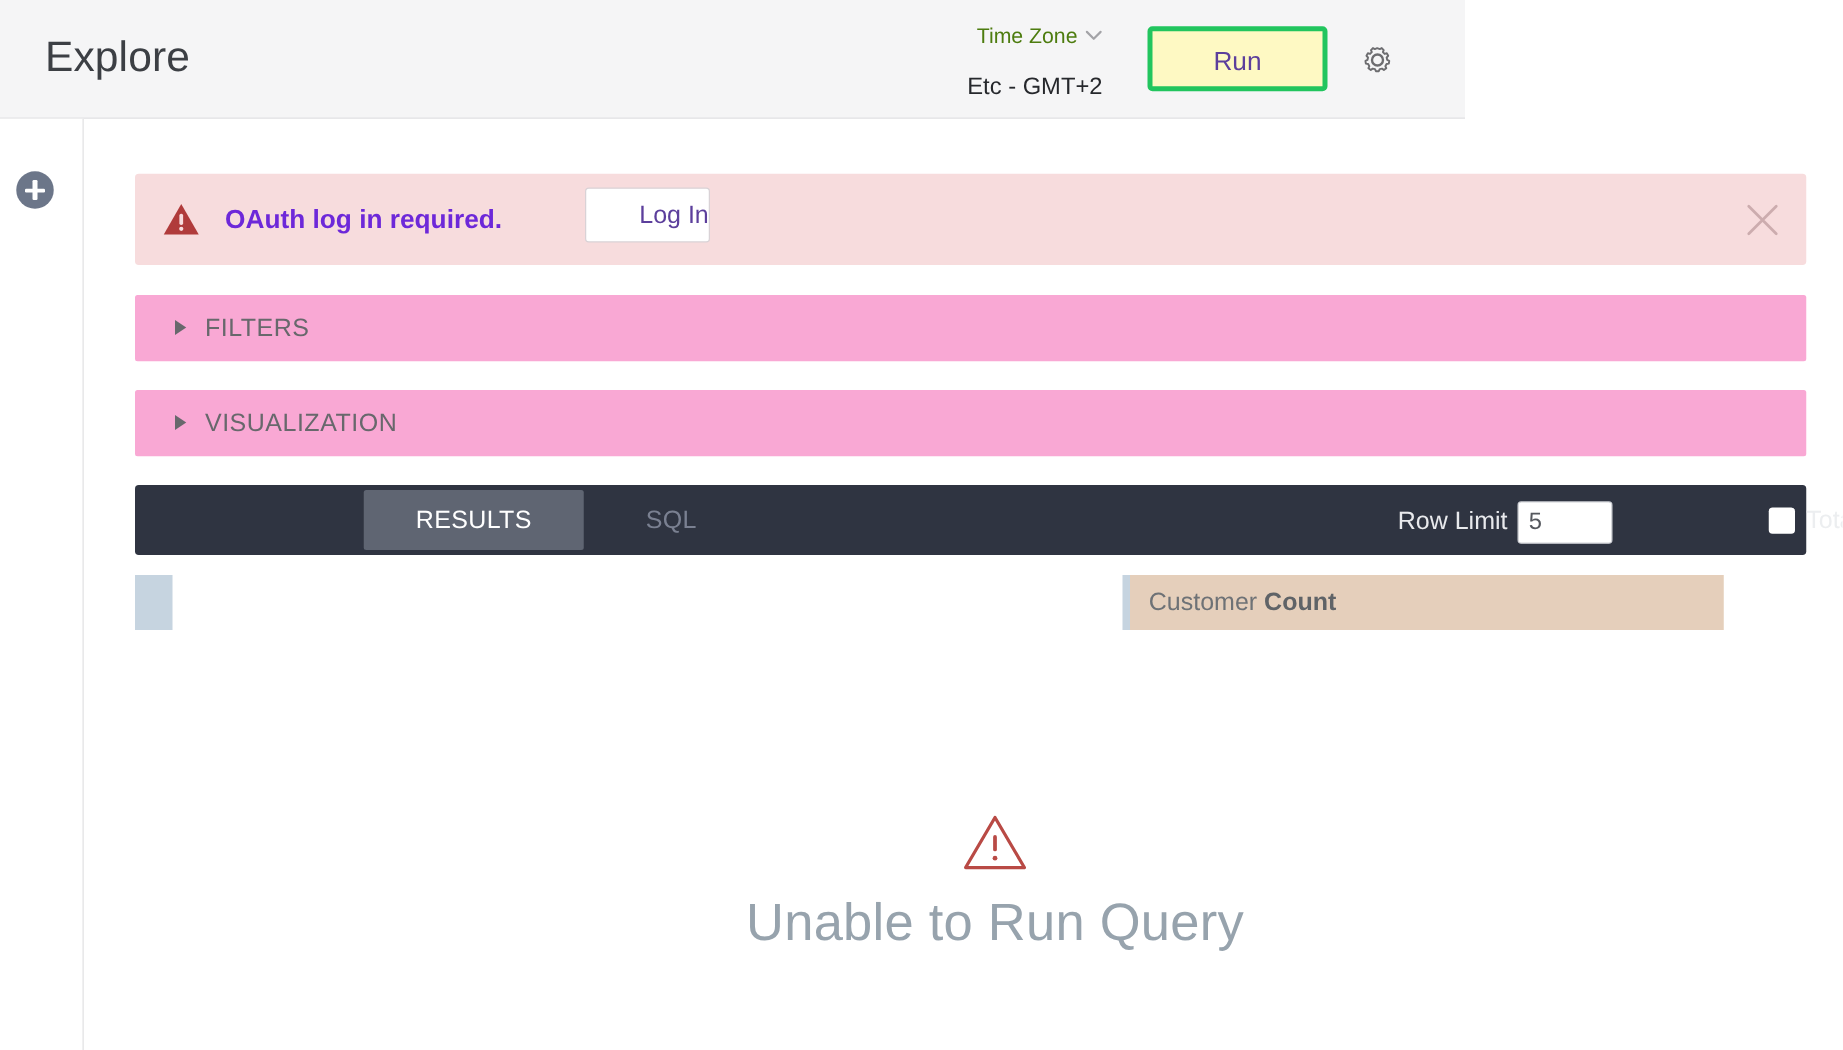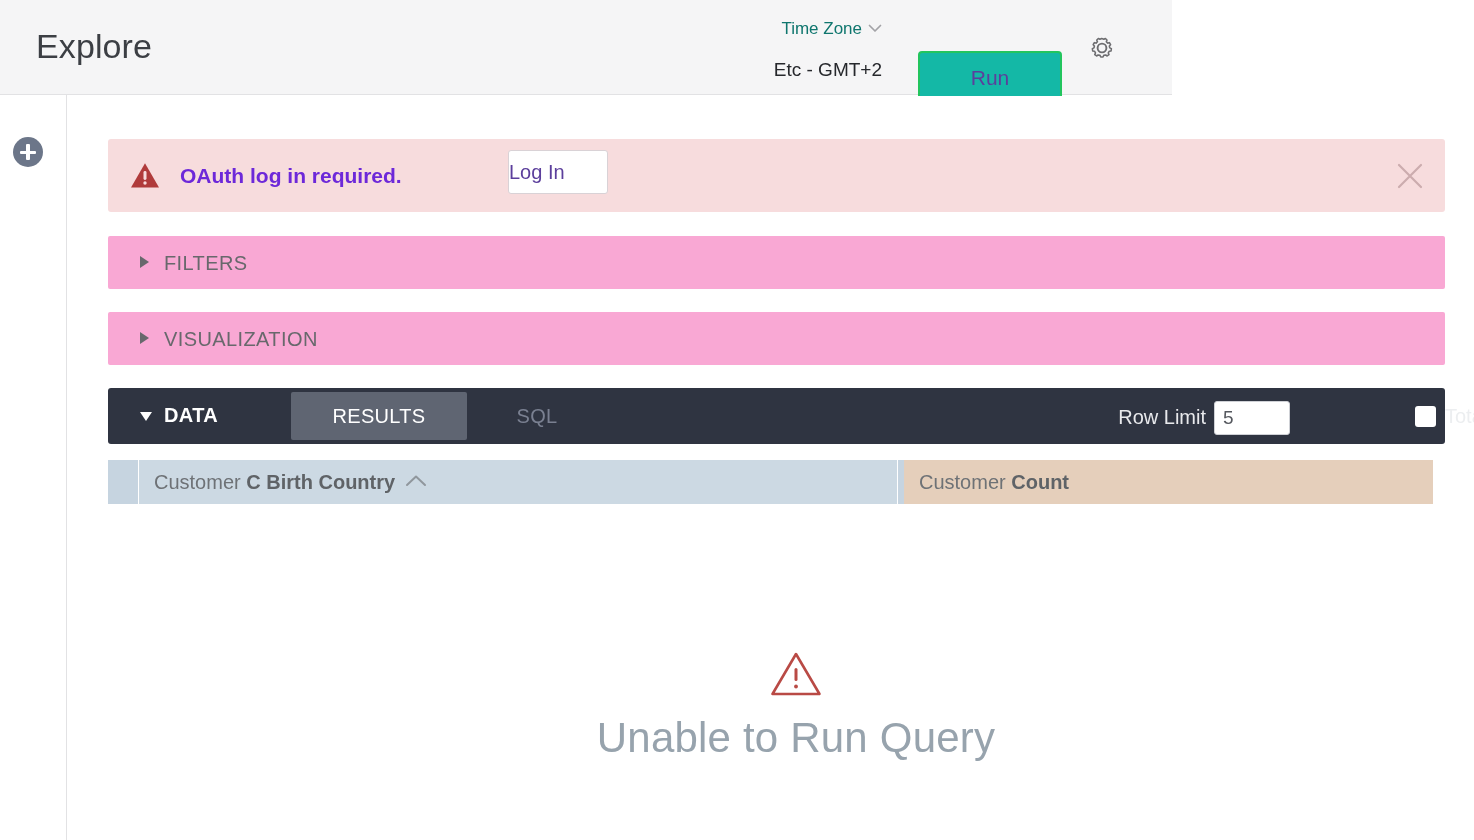--- a/index.html
+++ b/index.html
@@ -37,21 +37,21 @@
   
   #timezone-control {
     position: absolute;
     right: 290px; top: 18px;
     width: 150px;
     text-align: right;
     cursor: pointer;
   }
   #timezone-label-row {
     font-size: 17px;
-    color: #0f766e;
+    color: #4d7c0f;
     line-height: 22px;
     white-space: nowrap;
   }
   #timezone-chevron {
     display: inline-block;
     margin-left: 6px;
     position: relative;
     top: -1px;
   }
   #timezone-value {
@@ -60,31 +60,30 @@
     line-height: 25px;
     white-space: nowrap;
     margin-top: 17px;
   }
 
   
   #run-button {
     position: absolute;
     right: 110px; top: 21px;
     width: 144px; height: 52px;
-    background: #14b8a6;
-    border: 2px solid #22c55e;
+    background: #fef9c3;
+    border: 4px solid #22c55e;
     border-radius: 4px;
     color: #5c3f9c;
     font-size: 21px;
     font-family: "Liberation Sans", sans-serif;
     cursor: pointer;
     padding: 0;
     line-height: 50px;
     text-align: center;
-    margin-top: 30px;
   }
 
   
   #settings-button {
     position: absolute;
     right: 52px; top: 30px;
     width: 36px; height: 36px;
     cursor: pointer;
     background: none;
     border: none;
@@ -162,22 +161,21 @@
     width: 100px; height: 44px;
     background: #ffffff;
     border: 1px solid #d9d2d6;
     border-radius: 3px;
     color: #5c3f9c;
     font-size: 20px;
     font-family: "Liberation Sans", sans-serif;
     cursor: pointer;
     padding: 0;
     line-height: 42px;
-    text-align: left;
-    margin-left: 40px;
+    text-align: right;
   }
   #alert-close-button {
     position: absolute;
     right: 20px; top: 22px;
     width: 30px; height: 30px;
     cursor: pointer;
     background: none;
     border: none;
     padding: 0;
   }
@@ -364,21 +362,21 @@
   }
   #measure-divider {
     position: absolute;
     left: 790px; top: 0;
     width: 6px; height: 44px;
     background: #c6d4e0;
   }
   #measure-header-cell {
     position: absolute;
     left: 796px; top: 0;
-    width: 529px; height: 44px;
+    width: 475px; height: 44px;
     background: #e5cfbb;
     cursor: pointer;
   }
   #measure-header-text {
     position: absolute;
     left: 15px; top: 9px;
     font-size: 20px;
     color: #6e7276;
     line-height: 27px;
     white-space: nowrap;
@@ -463,24 +461,20 @@
     <span class="section-caret"></span>
     <span class="section-title">FILTERS</span>
   </div>
 
   <div id="visualization-section" class="section-bar">
     <span class="section-caret"></span>
     <span class="section-title">VISUALIZATION</span>
   </div>
 
   <div id="data-tabbar">
-    <div id="data-tab">
-      <span id="data-caret"></span>
-      <span id="data-tab-label">DATA</span>
-    </div>
     <div id="sql-tab">
       <span id="sql-tab-label">SQL</span>
     </div>
     <div id="results-tab">
       <span id="results-tab-label">RESULTS</span>
     </div>
 
     <div id="row-limit-group">
       <span id="row-limit-label">Row Limit</span>
       <input id="row-limit-input" type="text" value="5" style="">
@@ -488,25 +482,20 @@
 
     <div id="totals-group">
       <span id="totals-checkbox"></span>
       <span id="totals-label">Totals</span>
     </div>
   </div>
 
   <div id="results-header-row">
     <div id="gutter-cell"></div>
 
-    <div id="dimension-header-cell">
-      <span id="dimension-header-text"><span>Customer</span> <b>C Birth Country</b><span id="sort-asc-icon"><svg width="22" height="13" viewBox="0 0 22 13">
-              <path d="M2 11 L11 2.5 L20 11" stroke="#90979d" stroke-width="2" fill="none" stroke-linecap="round" stroke-linejoin="round"></path>
-            </svg></span></span>
-    </div>
 
     <div id="measure-divider"></div>
 
     <div id="measure-header-cell">
       <span id="measure-header-text"><span>Customer</span> <b>Count</b></span>
     </div>
   </div>
 
   <div id="empty-state">
     <span id="empty-state-icon">

